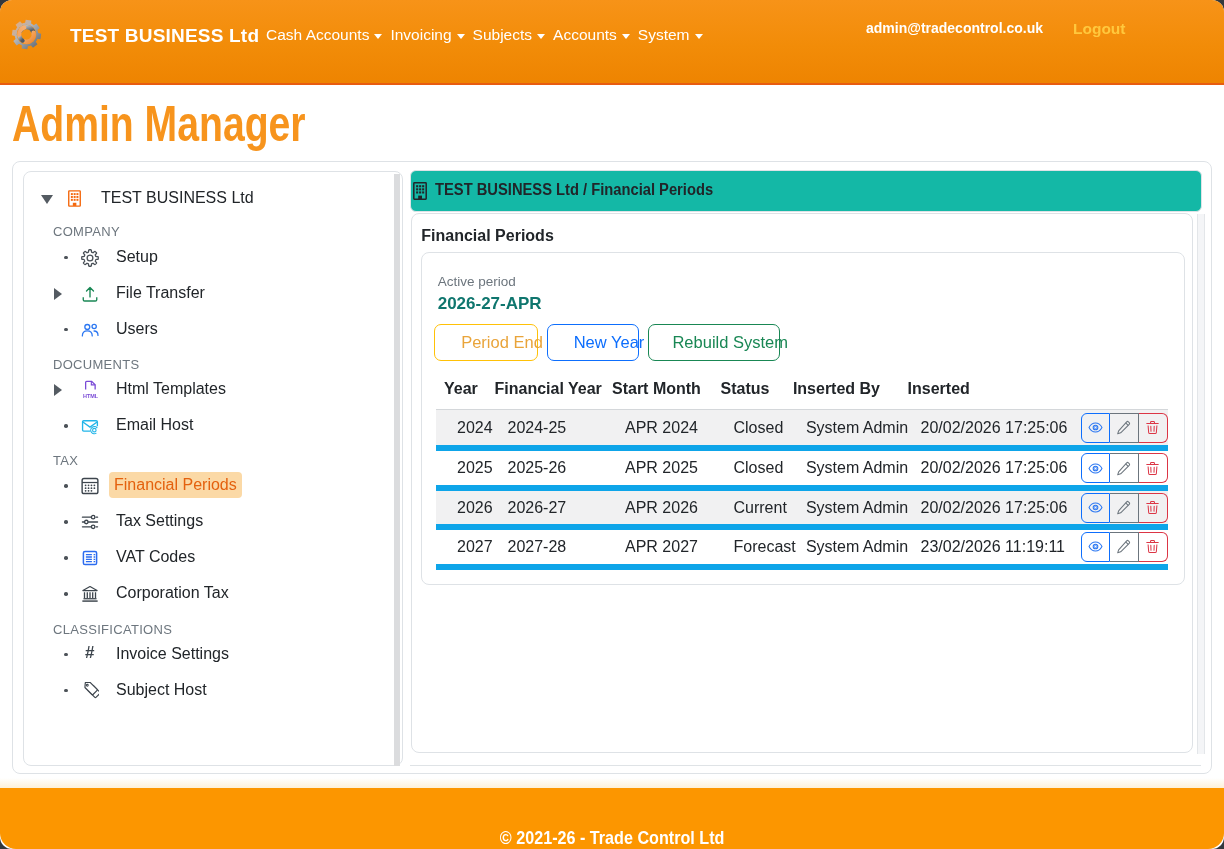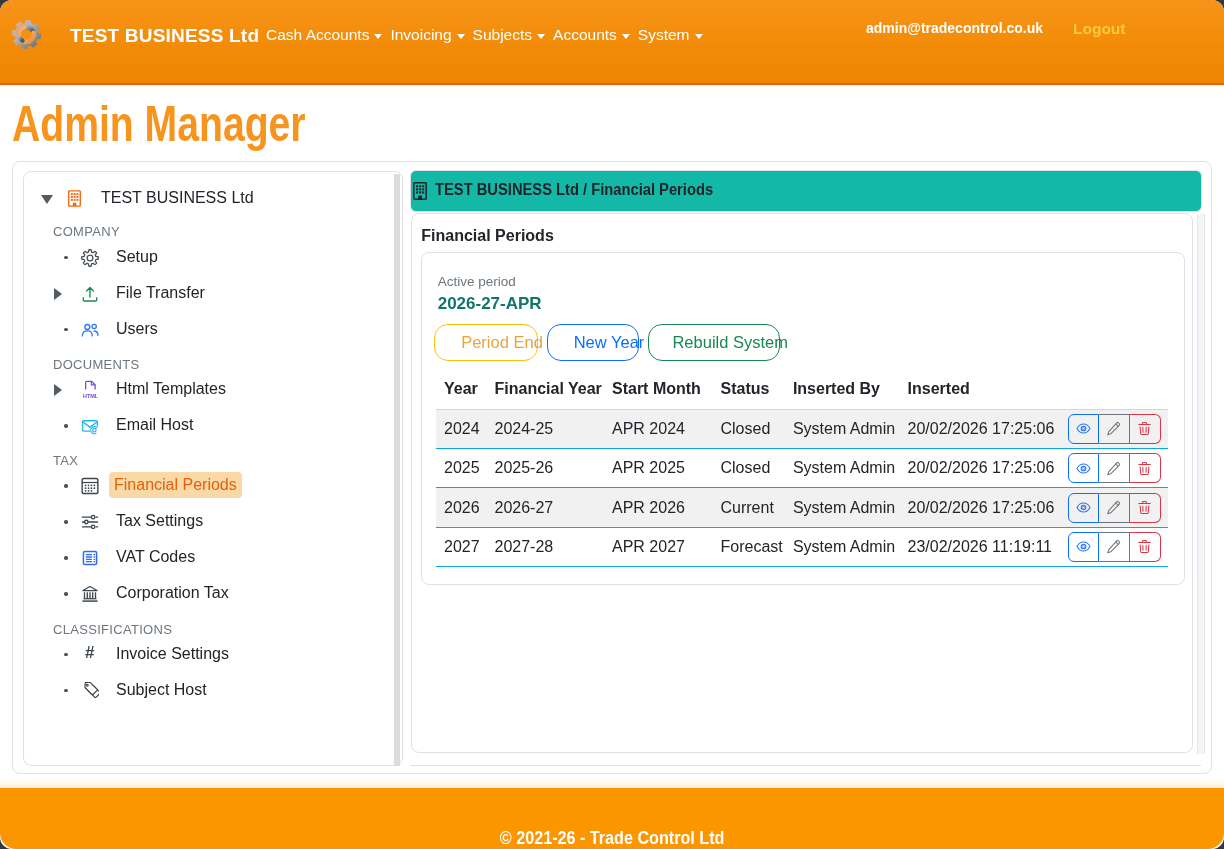--- a/index.html
+++ b/index.html
@@ -34,29 +34,29 @@
 #crumb{position:absolute;left:397px;top:8.4px;width:791.5px;height:41.3px;background:#14b8a6;border:1px solid #dee2e6;border-radius:6px;}
 #crumbtext{position:absolute;left:23.5px;top:9.5px;font-size:16px;font-weight:bold;color:#212529;white-space:nowrap;display:inline-block;transform:scaleX(0.92);transform-origin:0 0;}
 #fpcard{position:absolute;left:398.3px;top:50.6px;width:782px;height:540px;border:1px solid #dee2e6;border-radius:8px;background:#fff;}
 #fptitle{position:absolute;left:9px;top:13px;font-size:16px;font-weight:bold;color:#212529;}
 #rbar{position:absolute;left:1183.5px;top:52px;width:8px;height:540px;background:#f4f5f7;border-left:1px solid #e3e6e9;border-right:1px solid #e3e6e9;}
 
 #inner{position:absolute;left:8.4px;top:38px;width:764px;height:333px;border:1px solid #dee2e6;border-radius:8px;background:#fff;}
 #activep{position:absolute;left:16px;top:21px;font-size:13.5px;color:#6c757d;}
 #actval{position:absolute;left:16px;top:41px;font-size:17px;font-weight:bold;color:#0f766e;}
 .btnrow{position:absolute;left:12.3px;top:71.2px;display:flex;gap:9px;}
-.btn{height:37px;border-radius:14px;border:1px solid;display:flex;align-items:center;justify-content:center;font-size:16.5px;background:#fff;white-space:nowrap;padding-left:32px;}
+.btn{height:37px;border-radius:7px;border:1px solid;display:flex;align-items:center;justify-content:center;font-size:16.5px;background:#fff;white-space:nowrap;padding-left:32px;}
 .btn-warn{border-color:#ffc107;color:#e9a43a;}
 .btn-blue{border-color:#0d6efd;color:#0d6efd;}
 .btn-green{border-color:#198754;color:#198754;}
 
 #tbl{position:absolute;left:14.3px;top:120.5px;width:732px;}
 table{border-collapse:collapse;table-layout:fixed;width:732px;font-size:16px;color:#212529;}
 th{text-align:left;font-weight:bold;font-size:16px;padding:7px 0 10.5px 8px;border-bottom:1px solid #d4d7da;white-space:nowrap;}
-td{padding:0 0 0 8px;height:39.4px;border-bottom:1px solid #0ea5e9;white-space:nowrap;}
+td{padding:0 0 0 21px;height:39.4px;border-bottom:6px solid #0ea5e9;white-space:nowrap;}
 tr.odd{background:#f1f1f2;}
 .bgrp{display:flex;}
 .abtn{width:31px;height:30px;border:1px solid;display:flex;align-items:center;justify-content:center;background:transparent;}
 .abtn.v{border-color:#0d6efd;border-radius:6px 0 0 6px;}
 .abtn.e{border-color:#6c757d;border-left:none;}
 .abtn.d{border-color:#dc3545;border-radius:0 6px 6px 0;border-left:none;}
 
 #gradstrip{position:absolute;left:0;top:777.5px;width:1224px;height:10.5px;background:linear-gradient(180deg,rgba(253,242,221,0) 0%,#fdf0d8 100%);}
 #footer{position:absolute;left:0;top:788px;width:1224px;height:61px;background:#fc9600;border-radius:0 0 16px 16px;display:flex;align-items:flex-end;justify-content:center;}
 #footer span{color:#fff;font-weight:bold;font-size:19px;display:inline-block;transform:scaleX(0.85);}

